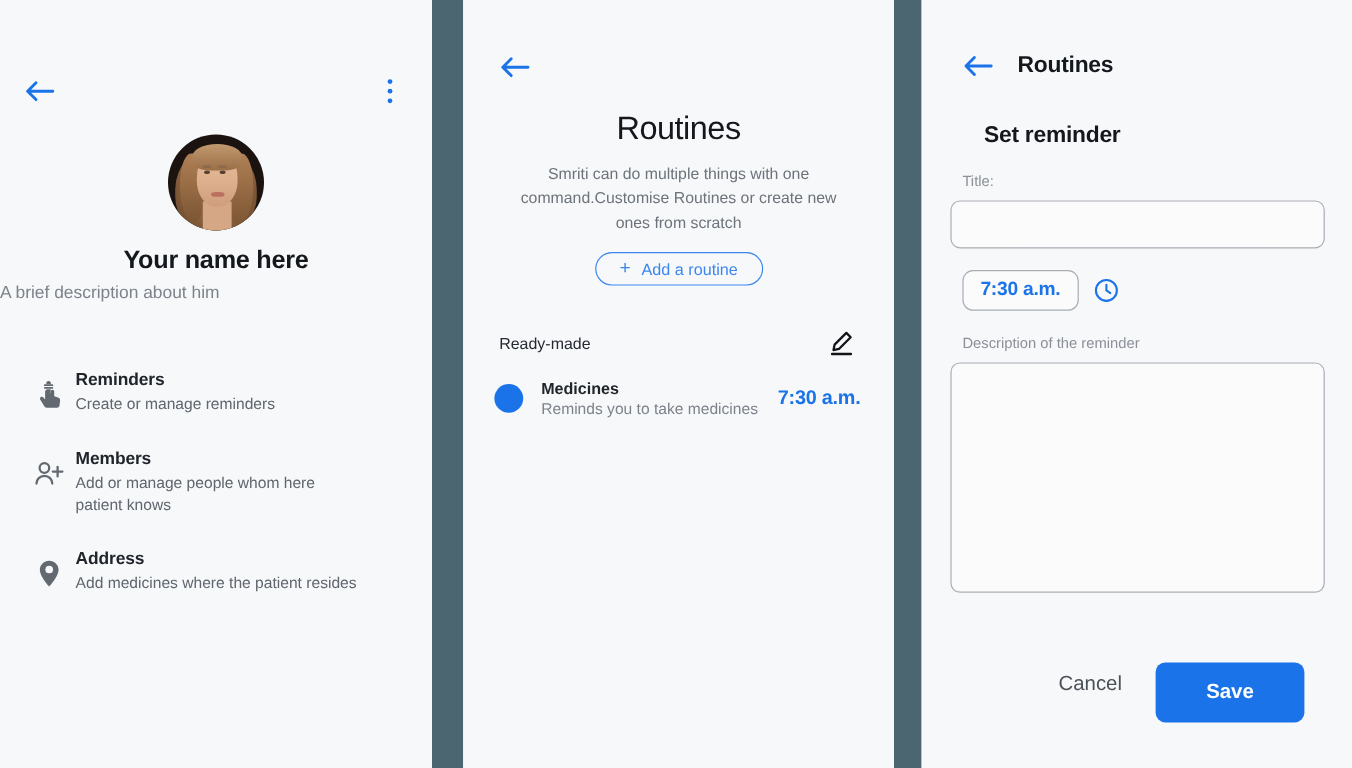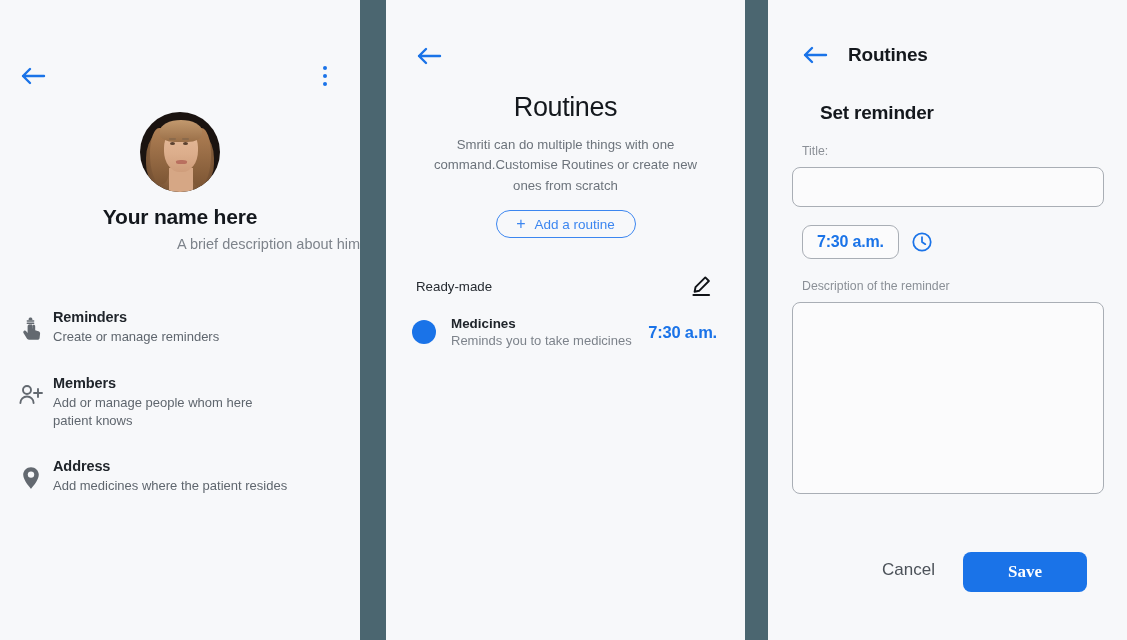--- a/index.html
+++ b/index.html
@@ -92,25 +92,25 @@
   .av-neck {
     position:absolute; left:29px; top:56px; width:24px; height:24px;
     background:#d6a785;
   }
 
   .profile-name {
     text-align: center; font-size: 21px; font-weight: 700;
     color: #14181d; margin-top: 13px; letter-spacing: -0.2px;
   }
   .profile-desc {
-    text-align: right; font-size: 14.5px; color: #7d838b;
+    text-align: left; font-size: 14.5px; color: #7d838b;
     margin-top: 7px;
   }
 
-  .menu { margin-top: 57px; }
+  .menu { margin-top: 57px; padding-left: 10px; }
   .menu-item {
     display: flex; align-items: flex-start; padding: 0 20px 0 14px;
     margin-bottom: 29px; cursor: pointer;
   }
   .menu-icon {
     width: 34px; flex: 0 0 34px; display: flex; justify-content: center;
     padding-top: 8px;
   }
   .menu-texts { padding-left: 5px; }
   .menu-title { font-size: 14.5px; font-weight: 700; color: #20252b; letter-spacing: -0.1px; }
@@ -179,22 +179,22 @@
   .action-row {
     display: flex; align-items: flex-start; justify-content: flex-end;
     gap: 18px; padding-right: 40px; margin-top: 58px;
   }
   .cancel-btn {
     background: transparent; border: none; font-size: 17px; color: #4b5158;
     cursor: pointer; font-family: "Liberation Sans", sans-serif; padding: 8px 10px;
   }
   .save-btn {
     background: #1a73e8; border: none; border-radius: 8px;
-    width: 124px; height: 40px; color: #fff; font-size: 17px; font-weight: 700;
-    cursor: pointer; font-family: Liberation Serif, serif;
+    width: 124px; height: 50px; color: #fff; font-size: 17px; font-weight: 700;
+    cursor: pointer; font-family: Liberation Sans, sans-serif;
   }
 </style>
 </head>
 <body>
 
 <div class="screen">
 
   <div class="panel panel-left">
 
     <div class="topbar">

